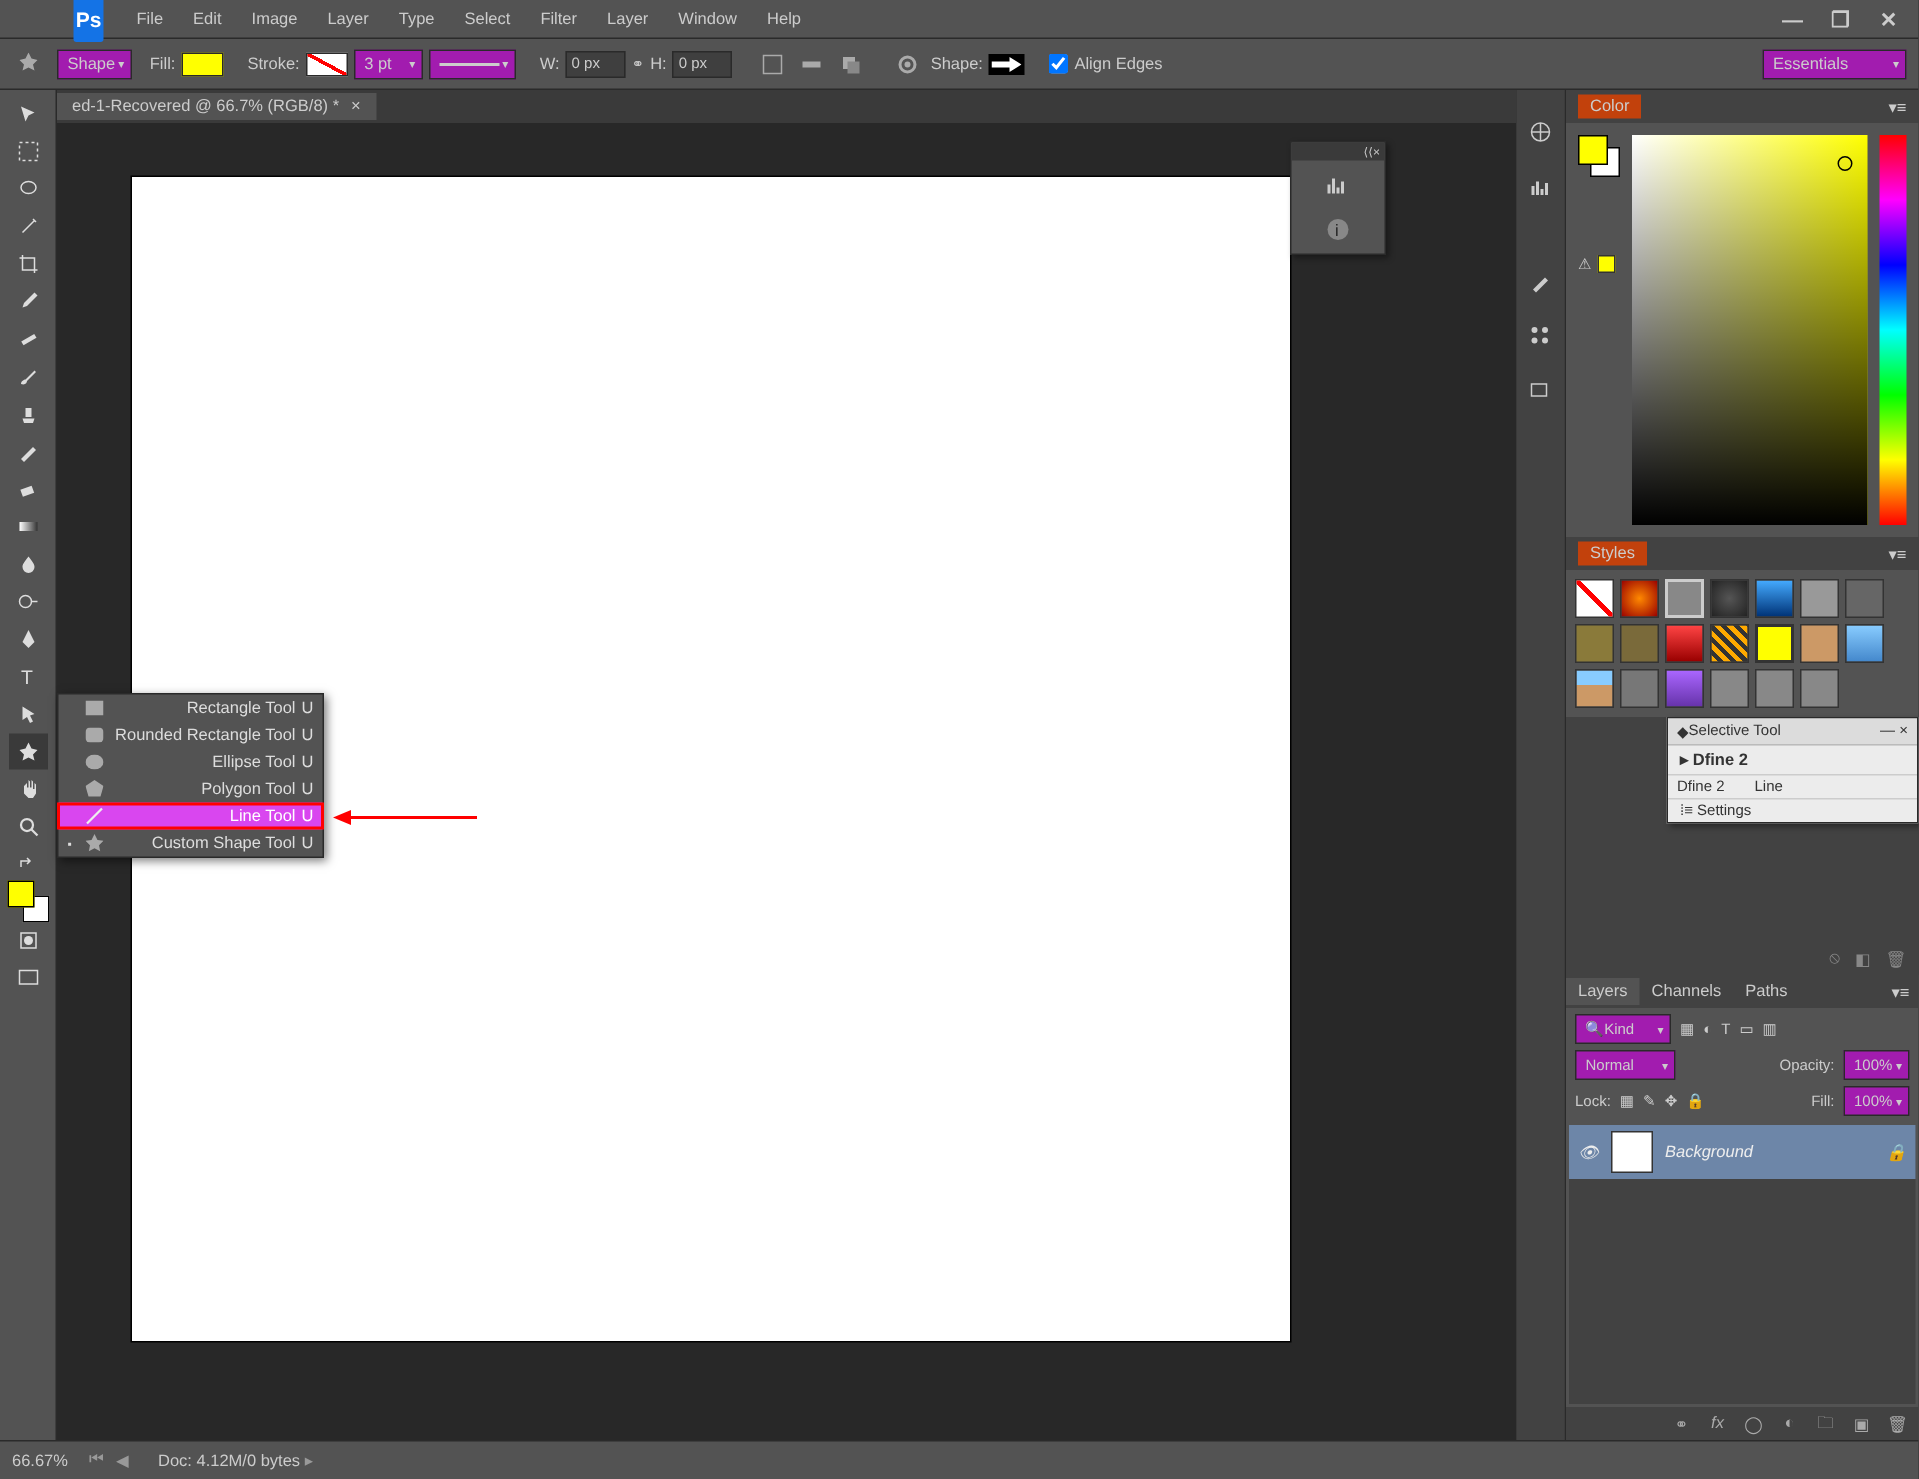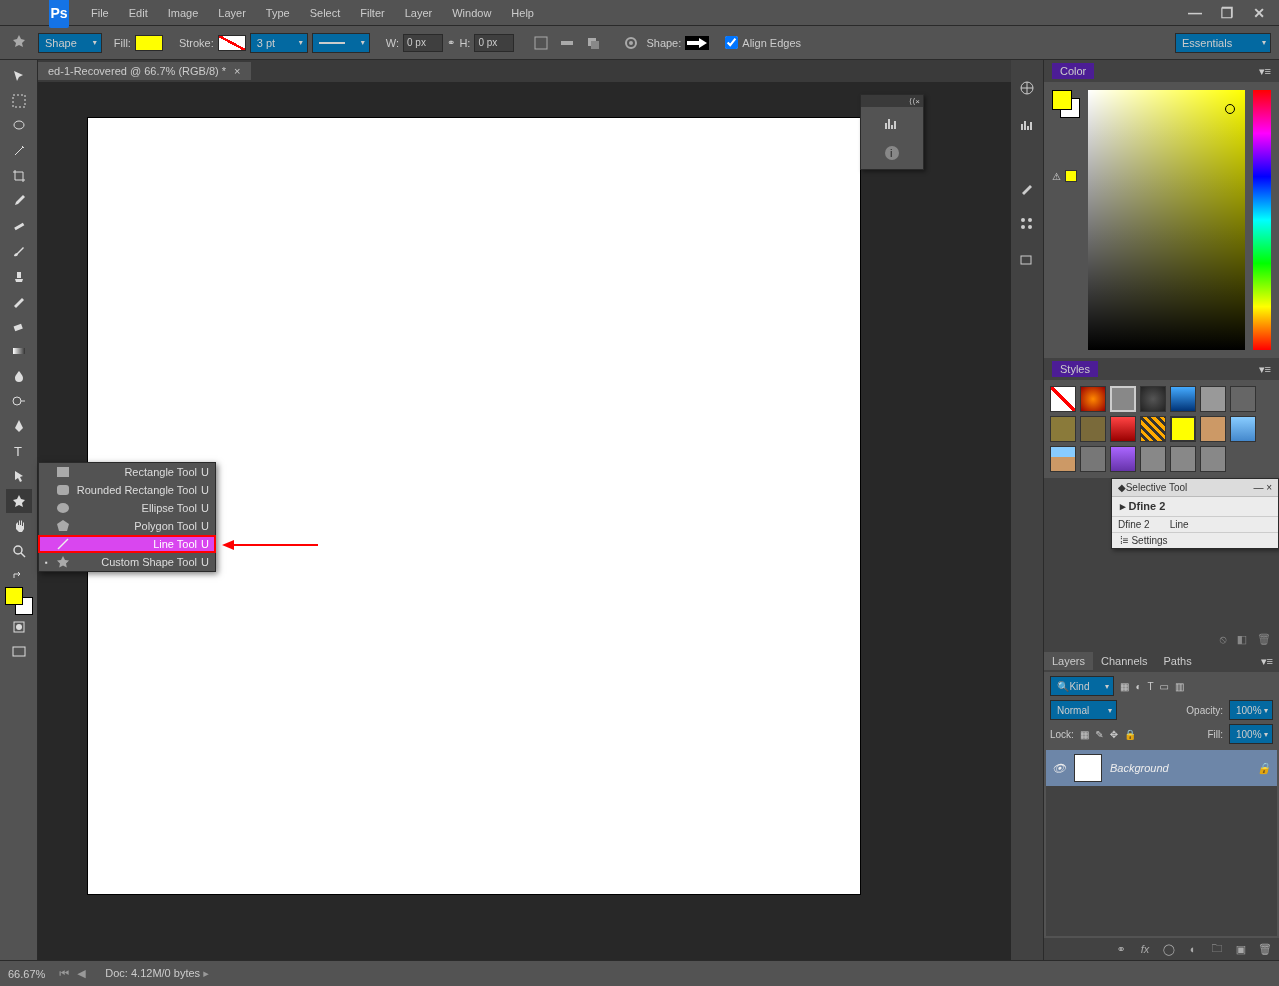--- a/index.html
+++ b/index.html
@@ -9,21 +9,21 @@
 .menubar { height: 26px; background: #535353; display: flex; align-items: center; padding: 0 4px; border-bottom: 1px solid #2a2a2a; }
 .ps-logo { width: 20px; height: 30px; background: #1473e6; color: #fff; font-weight: bold; font-size: 14px; display: flex; align-items: center; justify-content: center; border-radius: 2px; margin-right: 12px; margin-left: 45px; }
 .menubar .menu-item { padding: 4px 10px; cursor: pointer; }
 .menubar .spacer { flex: 1; }
 .win-btns { display: flex; gap: 8px; align-items: center; padding-right: 4px; }
 .win-btn { width: 24px; height: 18px; display: flex; align-items: center; justify-content: center; font-size: 14px; font-weight: bold; cursor: pointer; }
 
 
 .optionsbar { height: 34px; background: #535353; display: flex; align-items: center; padding: 0 8px; gap: 8px; border-bottom: 1px solid #2a2a2a; font-size: 11px; }
 .opt-group { display: flex; align-items: center; gap: 4px; padding: 0 4px; }
-.dropdown { background: #0369a1; border: 1px solid #2a2a2a; padding: 2px 24px 2px 6px; height: 20px; display: flex; align-items: center; position: relative; color: #ccc; }
+.dropdown { background: #a21caf; border: 1px solid #2a2a2a; padding: 2px 10px 2px 6px; height: 20px; display: flex; align-items: center; position: relative; color: #ccc; }
 .dropdown::after { content: "▾"; position: absolute; right: 4px; font-size: 8px; }
 .swatch { width: 28px; height: 16px; border: 1px solid #2a2a2a; }
 .swatch.yellow { background: #ffff00; }
 .swatch.nostroke { background: #fff; position: relative; }
 .swatch.nostroke::after { content: ""; position: absolute; left: 0; top: 0; right: 0; bottom: 0; background: linear-gradient(to top right, transparent 45%, red 45%, red 55%, transparent 55%); }
 .num-input { width: 40px; height: 18px; background: #3f3f3f; border: 1px solid #2a2a2a; color: #ccc; padding: 0 3px; font-size: 10px; }
 .opt-icon { width: 22px; height: 22px; display: flex; align-items: center; justify-content: center; border: 1px solid transparent; }
 .stroke-line { width: 42px; height: 2px; background: #ccc; }
 .arrow-thumb { width: 24px; height: 14px; background: #000; display: flex; align-items: center; justify-content: center; }
 .arrow-thumb svg { display: block; }
@@ -62,21 +62,21 @@
 .red-arrow { position: absolute; z-index: 101; pointer-events: none; }
 
 
 .right-panels { width: 268px; display: flex; }
 .icon-strip { width: 32px; background: #424242; display: flex; flex-direction: column; align-items: center; padding-top: 18px; gap: 16px; }
 .icon-strip .ic { width: 20px; height: 20px; display: flex; align-items: center; justify-content: center; color: #ccc; }
 .panels-stack { flex: 1; background: #535353; display: flex; flex-direction: column; border-left: 1px solid #2a2a2a; }
 
 .panel-header { height: 22px; background: #424242; display: flex; align-items: center; padding: 0 8px; font-size: 11px; color: #ccc; }
 .panel-header .tab { padding: 2px 8px; }
-.panel-header .tab.active { background: #4c1d95; }
+.panel-header .tab.active { background: #c2410c; }
 .panel-header .menubtn { margin-left: auto; }
 
 .color-panel { padding: 8px; display: flex; gap: 8px; background: #535353; }
 .fgbg-sm { position: relative; width: 28px; height: 28px; }
 .fgbg-sm .fg { position: absolute; width: 20px; height: 20px; background: #ffff00; border: 1px solid #000; top: 0; left: 0; z-index: 2; }
 .fgbg-sm .bg { position: absolute; width: 20px; height: 20px; background: #fff; border: 1px solid #000; bottom: 0; right: 0; }
 .color-field { flex: 1; height: 260px; background: linear-gradient(to bottom, transparent, #000), linear-gradient(to right, #fff, #ffff00); position: relative; }
 .color-field .cursor-ring { position: absolute; right: 10px; top: 14px; width: 10px; height: 10px; border: 1px solid #000; border-radius: 50%; }
 .hue-strip { width: 18px; height: 260px; background: linear-gradient(to bottom, #f00, #f0f, #00f, #0ff, #0f0, #ff0, #f00); }
 .color-warn { display: flex; align-items: center; gap: 4px; margin-top: 46px; font-size: 10px; }
@@ -149,21 +149,21 @@
       </svg>
   </div>
   <div class="dropdown">Shape</div>
   <div class="opt-group">
     <span>Fill:</span>
     <div class="swatch yellow"></div>
   </div>
   <div class="opt-group">
     <span>Stroke:</span>
     <div class="swatch nostroke"></div>
-    <div class="dropdown" style="width:58px">3 pt</div>
+    <div class="dropdown" style="width:46px">3 pt</div>
     <div class="dropdown" style="width:58px">
         <div class="stroke-line"></div>
       </div>
   </div>
   <div class="opt-group">
     <span>W:</span>
     <input class="num-input" value="0 px" style="">
     <span style="font-size:10px">⚭</span>
     <span>H:</span>
     <input class="num-input" value="0 px" style="">

